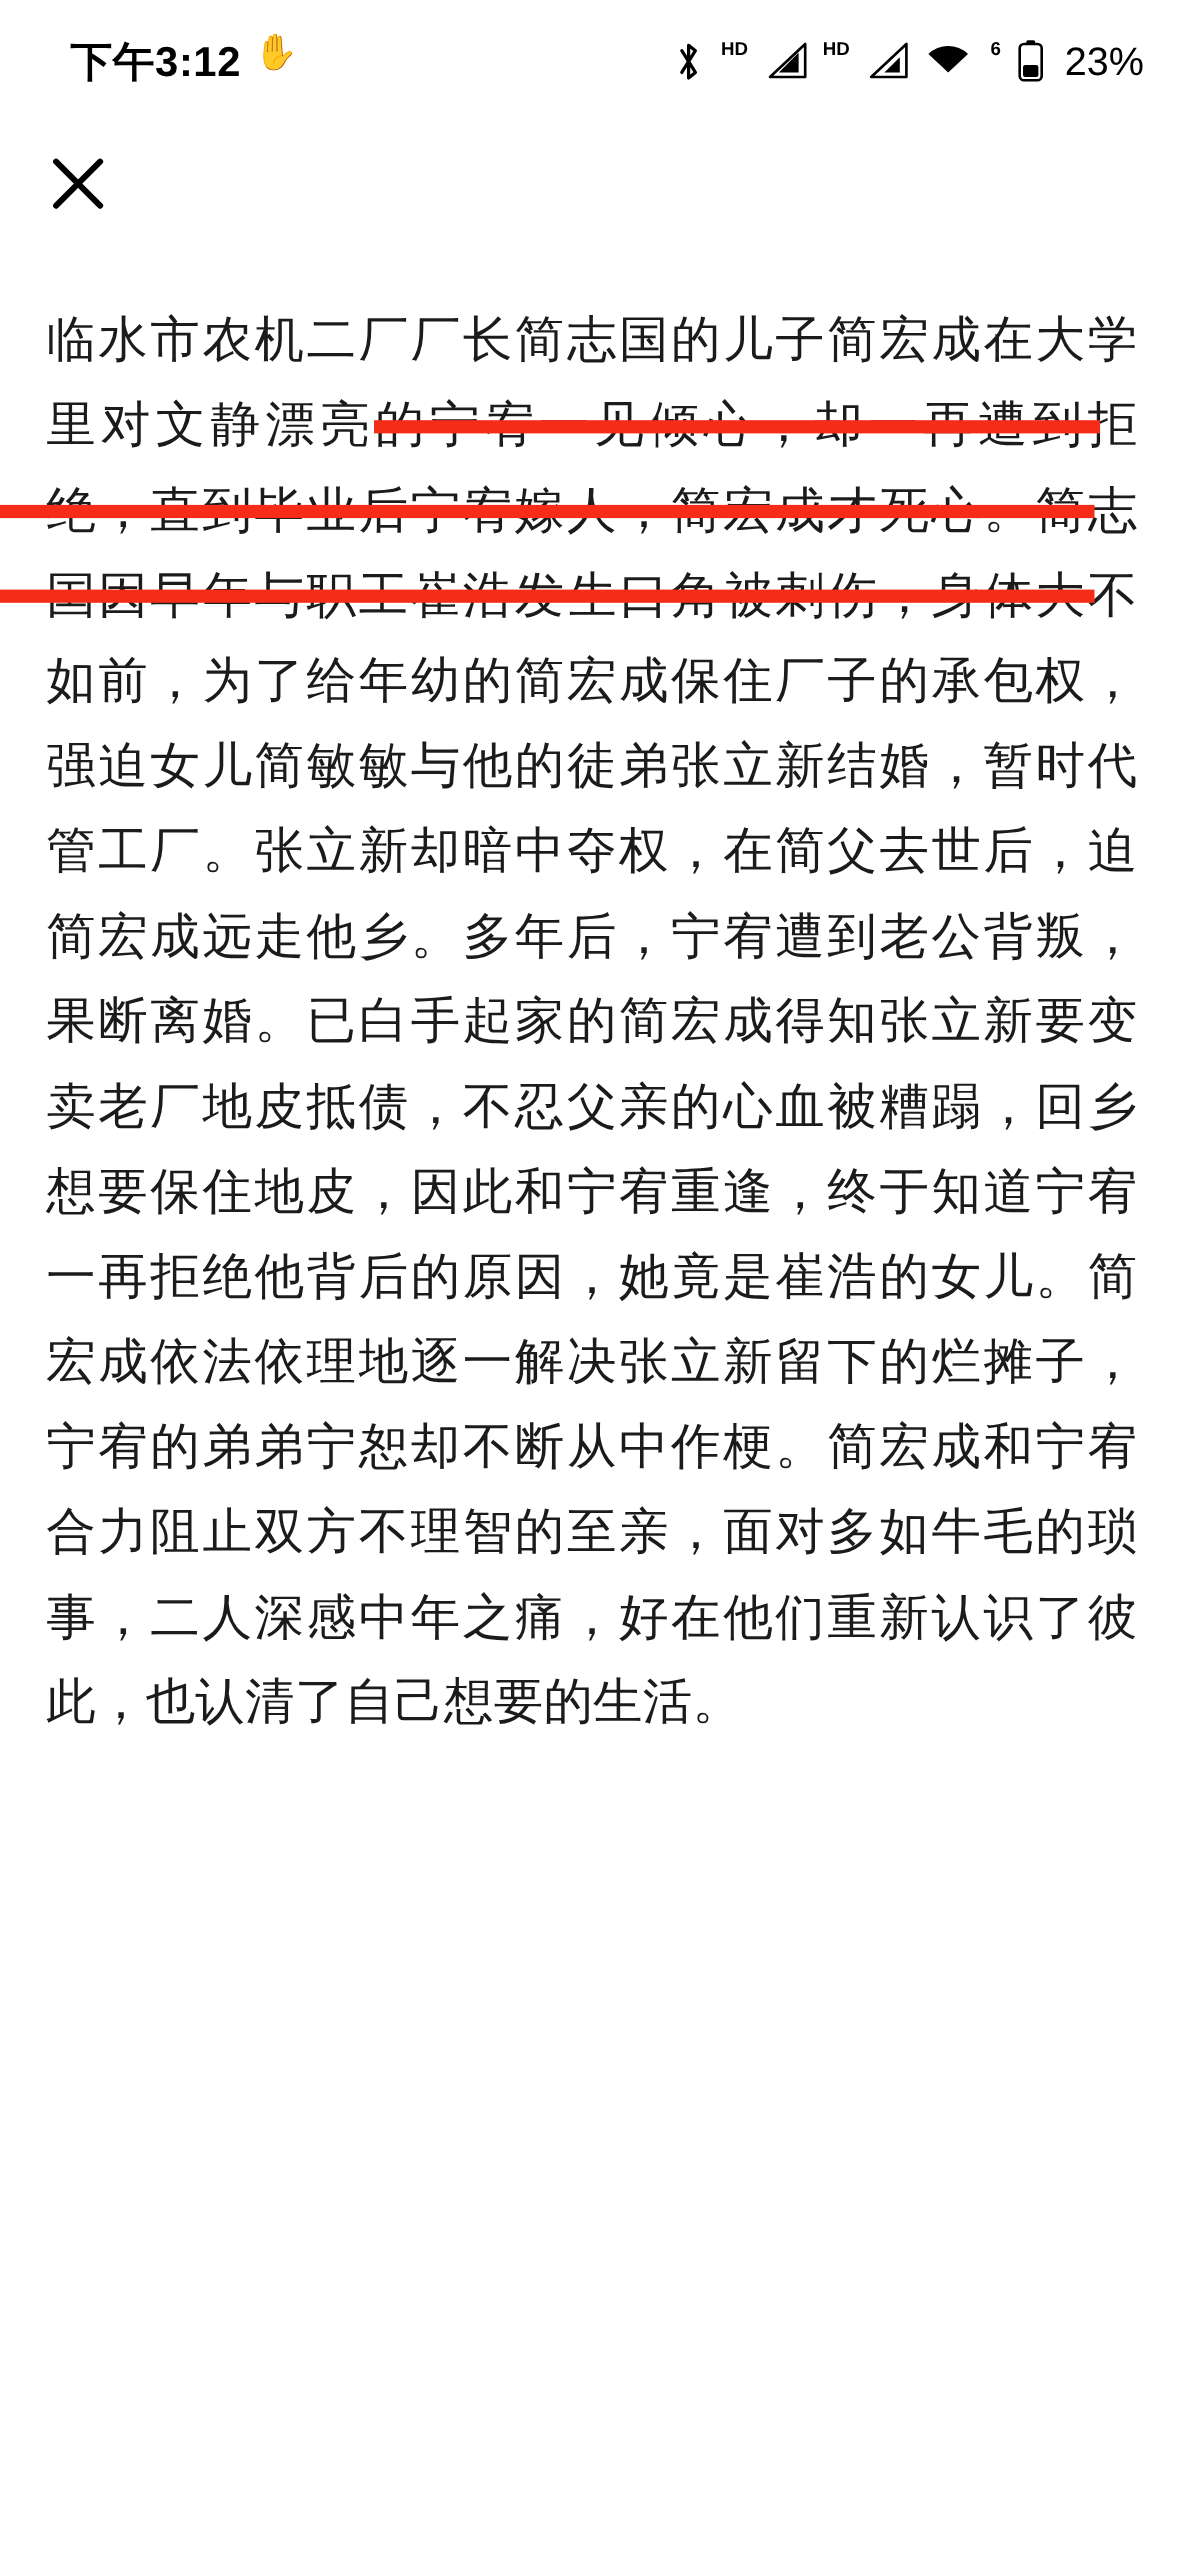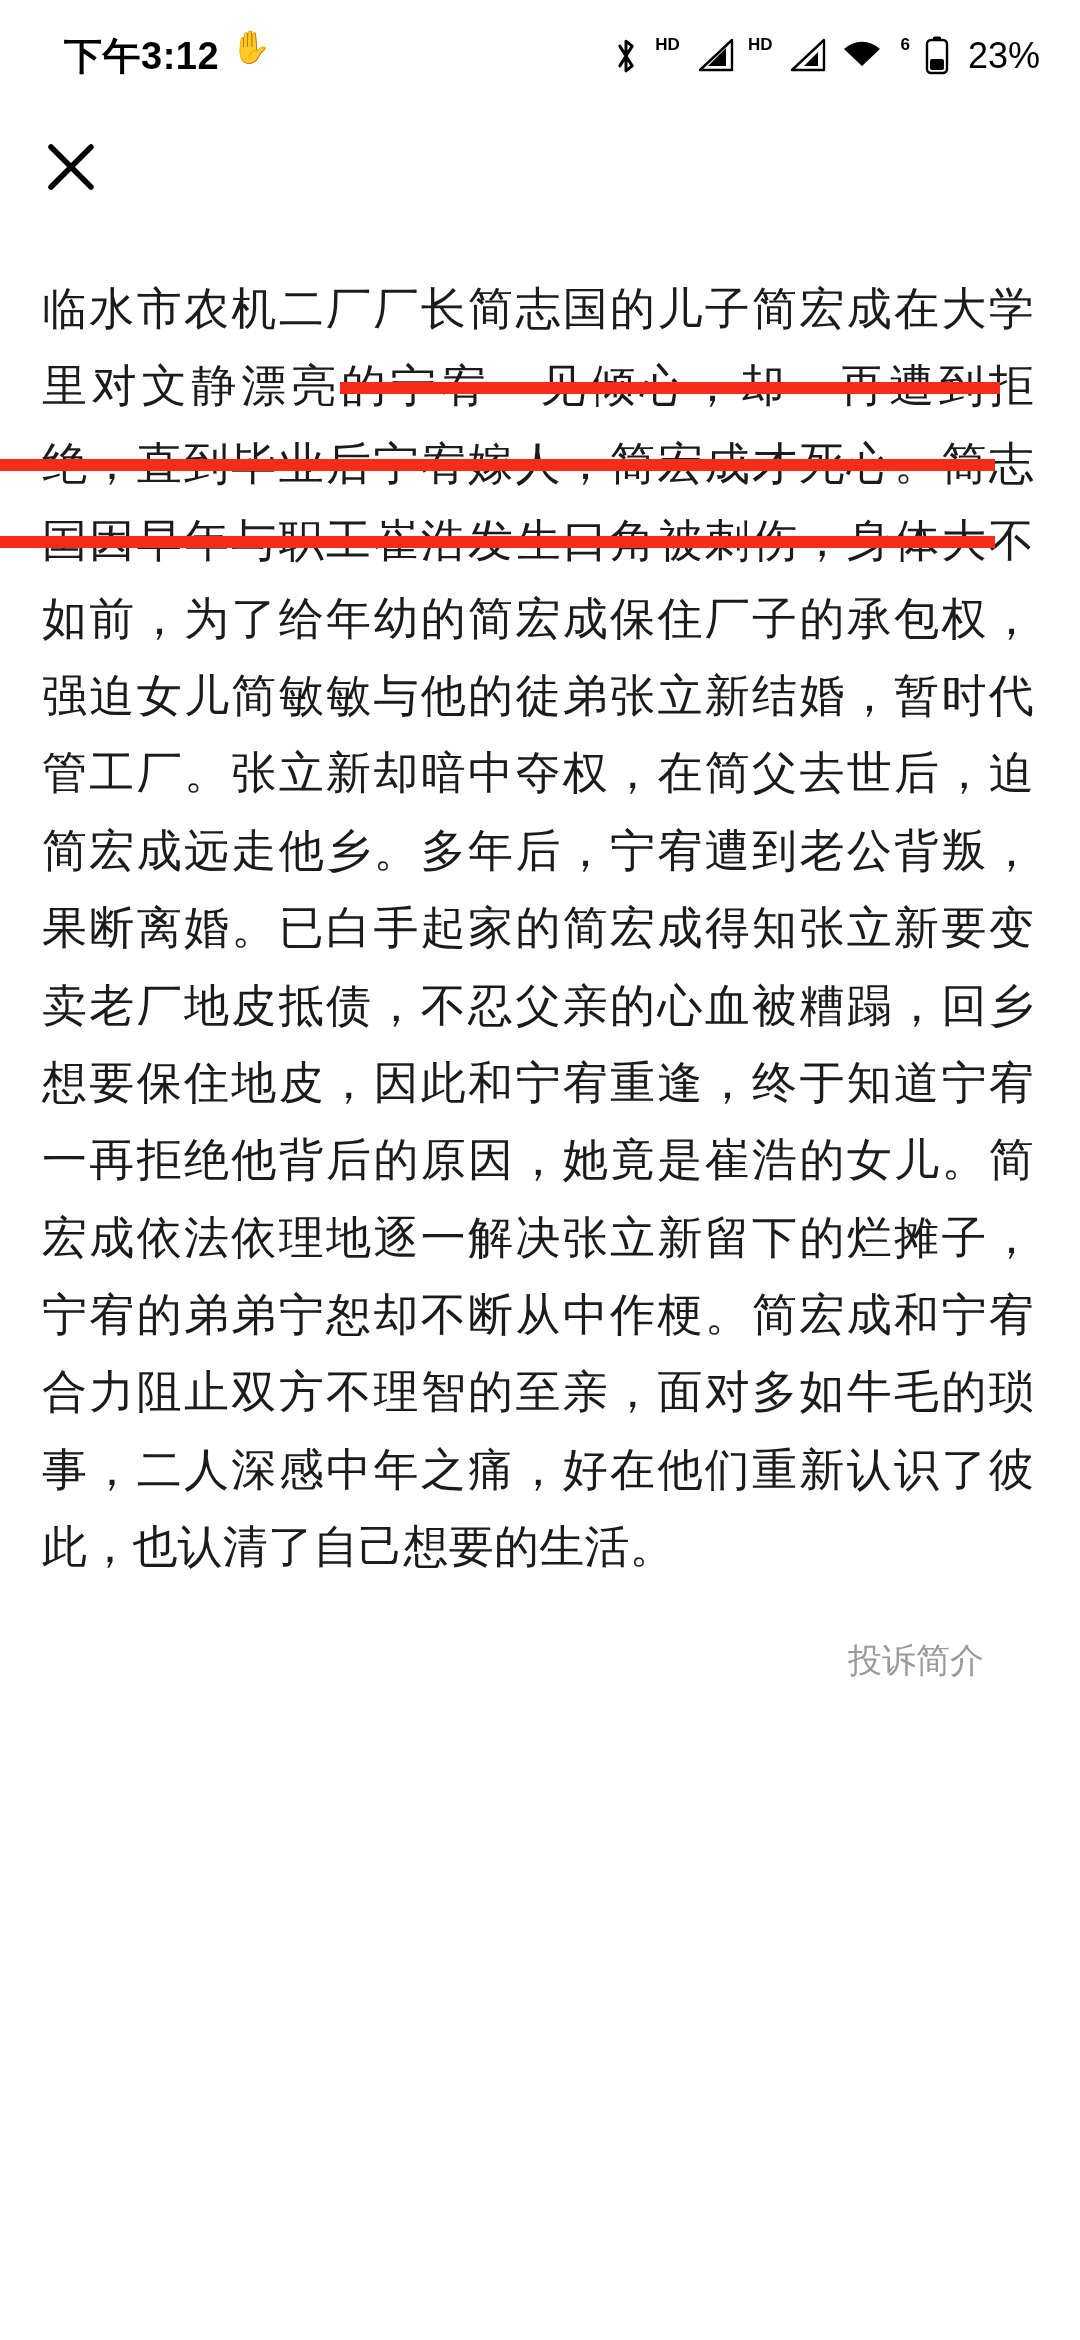--- a/index.html
+++ b/index.html
@@ -173,16 +173,13 @@
     </svg>
   </div>
 </div>
 
 <div class="content">
   <p class="synopsis">临水市农机二厂厂长简志国的儿子简宏成在大学里对文静漂亮的宁宥一见倾心，却一再遭到拒绝，直到毕业后宁宥嫁人，简宏成才死心。简志国因早年与职工崔浩发生口角被刺伤，身体大不如前，为了给年幼的简宏成保住厂子的承包权，强迫女儿简敏敏与他的徒弟张立新结婚，暂时代管工厂。张立新却暗中夺权，在简父去世后，迫简宏成远走他乡。多年后，宁宥遭到老公背叛，果断离婚。已白手起家的简宏成得知张立新要变卖老厂地皮抵债，不忍父亲的心血被糟蹋，回乡想要保住地皮，因此和宁宥重逢，终于知道宁宥一再拒绝他背后的原因，她竟是崔浩的女儿。简宏成依法依理地逐一解决张立新留下的烂摊子，宁宥的弟弟宁恕却不断从中作梗。简宏成和宁宥合力阻止双方不理智的至亲，面对多如牛毛的琐事，二人深感中年之痛，好在他们重新认识了彼此，也认清了自己想要的生活。</p>
   <div class="hl hl-1" style="top: 381.582px; left: 340px; width: 660px;"></div>
   <div class="hl hl-2" style="top: 458.982px; left: 0px; width: 995px;"></div>
   <div class="hl hl-3" style="top: 536.382px; left: 0px; width: 995px;"></div>
 
-  <div class="footer">
-    <span class="complaint-link">投诉简介</span>
-  </div>
 </div>
 
 </body></html>

